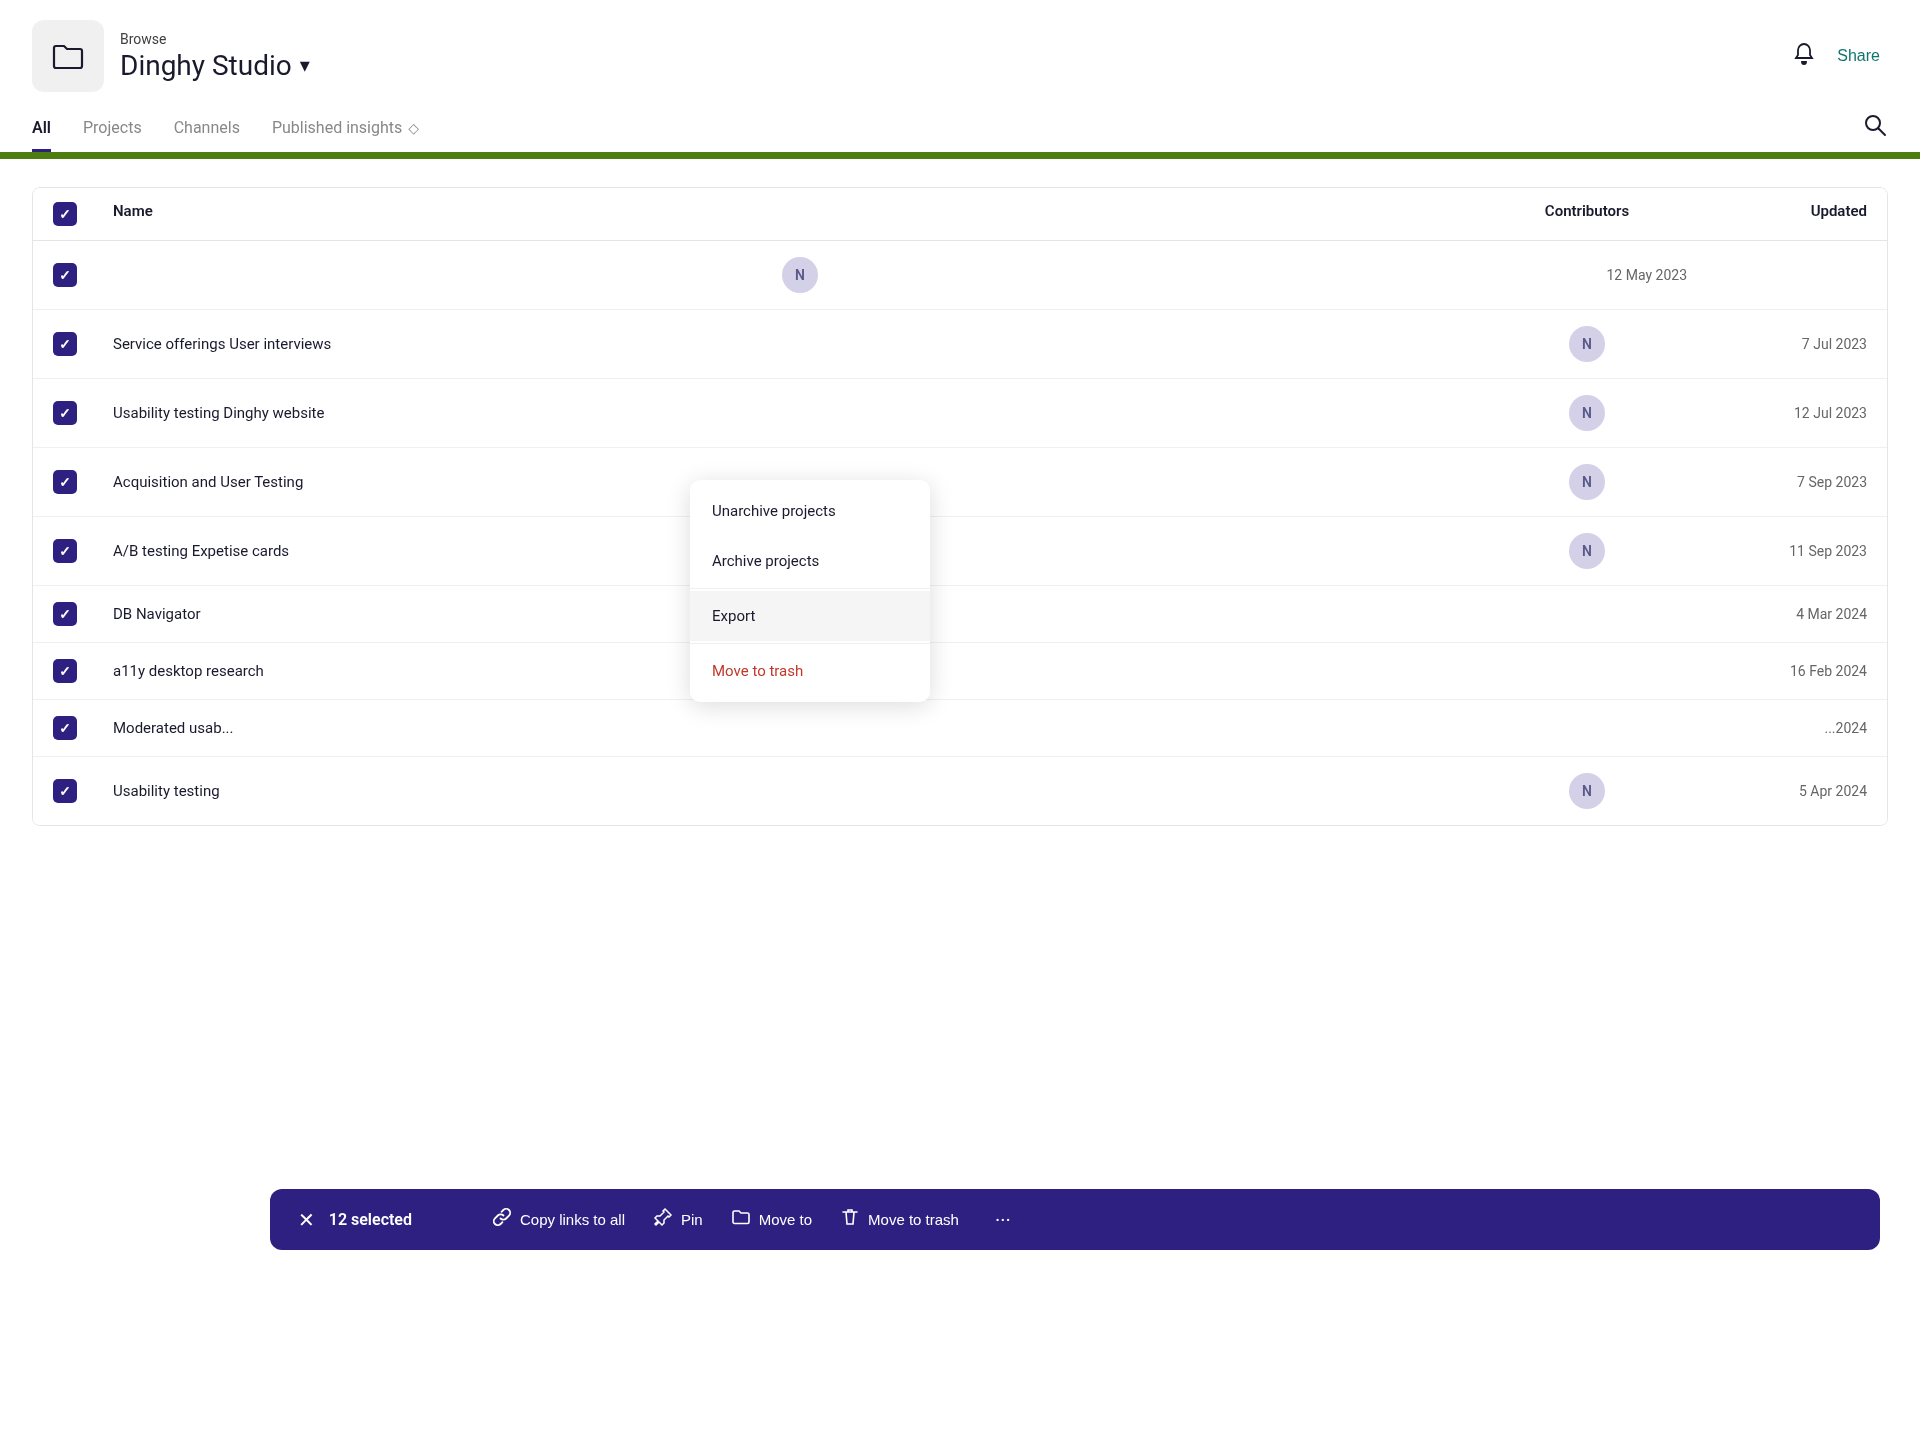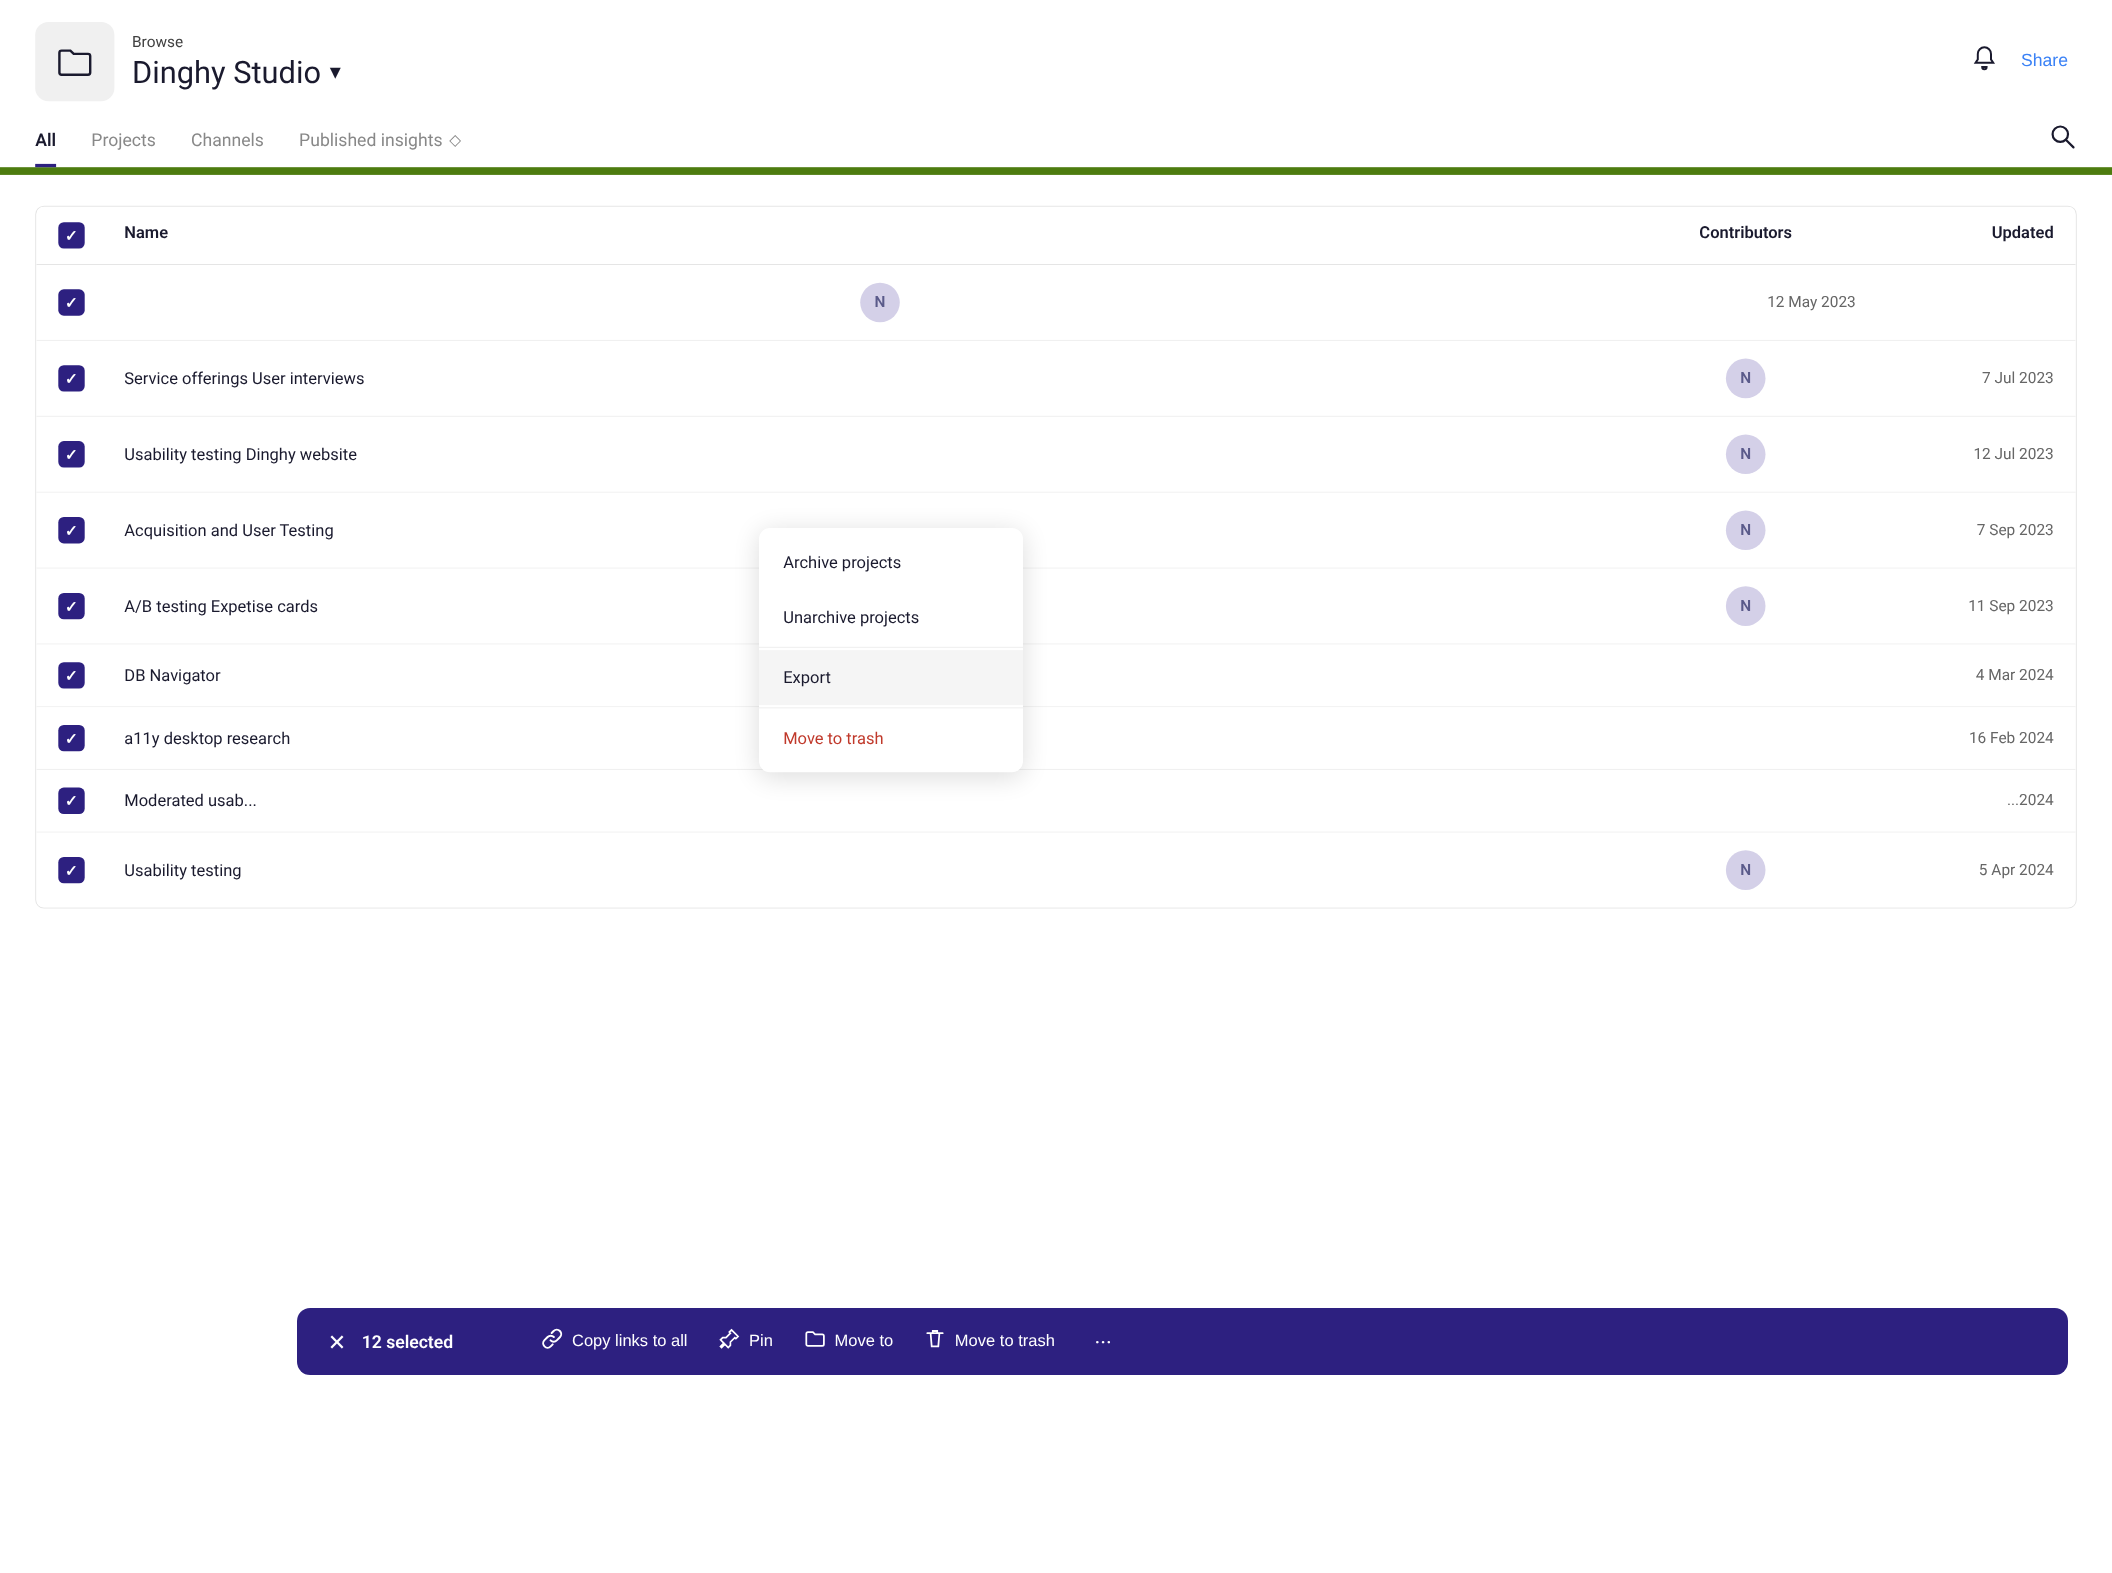--- a/index.html
+++ b/index.html
@@ -60,21 +60,21 @@
       gap: 20px;
     }
     .bell-icon {
       font-size: 22px;
       color: #1a1a2e;
       cursor: pointer;
     }
     .share-btn {
       font-size: 16px;
       font-weight: 500;
-      color: #3b82f6;
+      color: #0f766e;
       cursor: pointer;
       background: none;
       border: none;
     }
 
     
     .tabs {
       display: flex;
       align-items: center;
       padding: 0 32px;
@@ -467,22 +467,22 @@
     <div class="row-contributors">
       <div class="avatar">
           <span>N</span>
         </div>
     </div>
     <div class="row-updated">5 Apr 2024</div>
   </div>
 </div>
 
 <div class="context-menu">
+  <div class="menu-item">Unarchive projects</div>
   <div class="menu-item">Archive projects</div>
-  <div class="menu-item">Unarchive projects</div>
   <div class="menu-divider"></div>
   <div class="menu-item highlighted">Export</div>
   <div class="menu-divider"></div>
   <div class="menu-item red">Move to trash</div>
 </div>
 
 <div class="action-bar">
   <div class="action-bar-left">
     <span class="close-x">✕</span>
     <span class="selected-count">12 selected</span>

